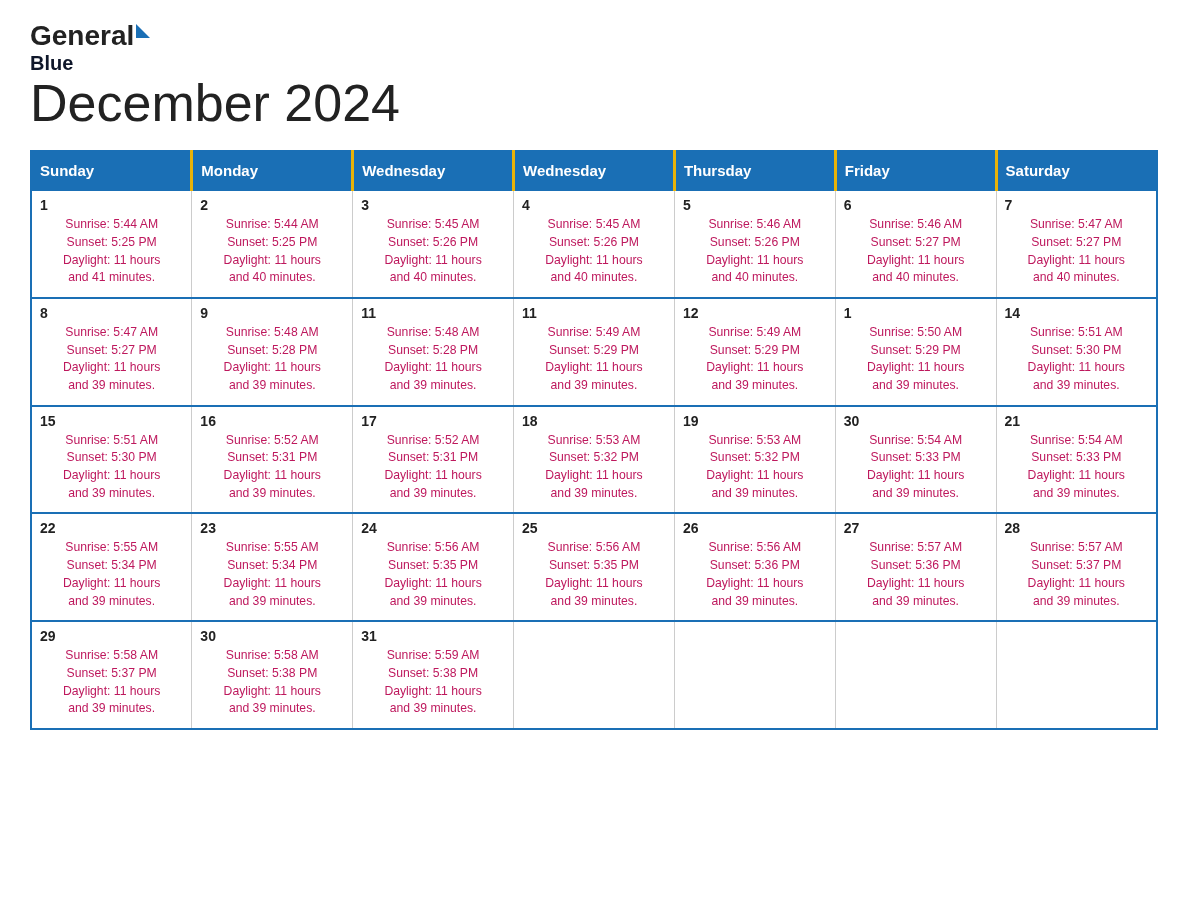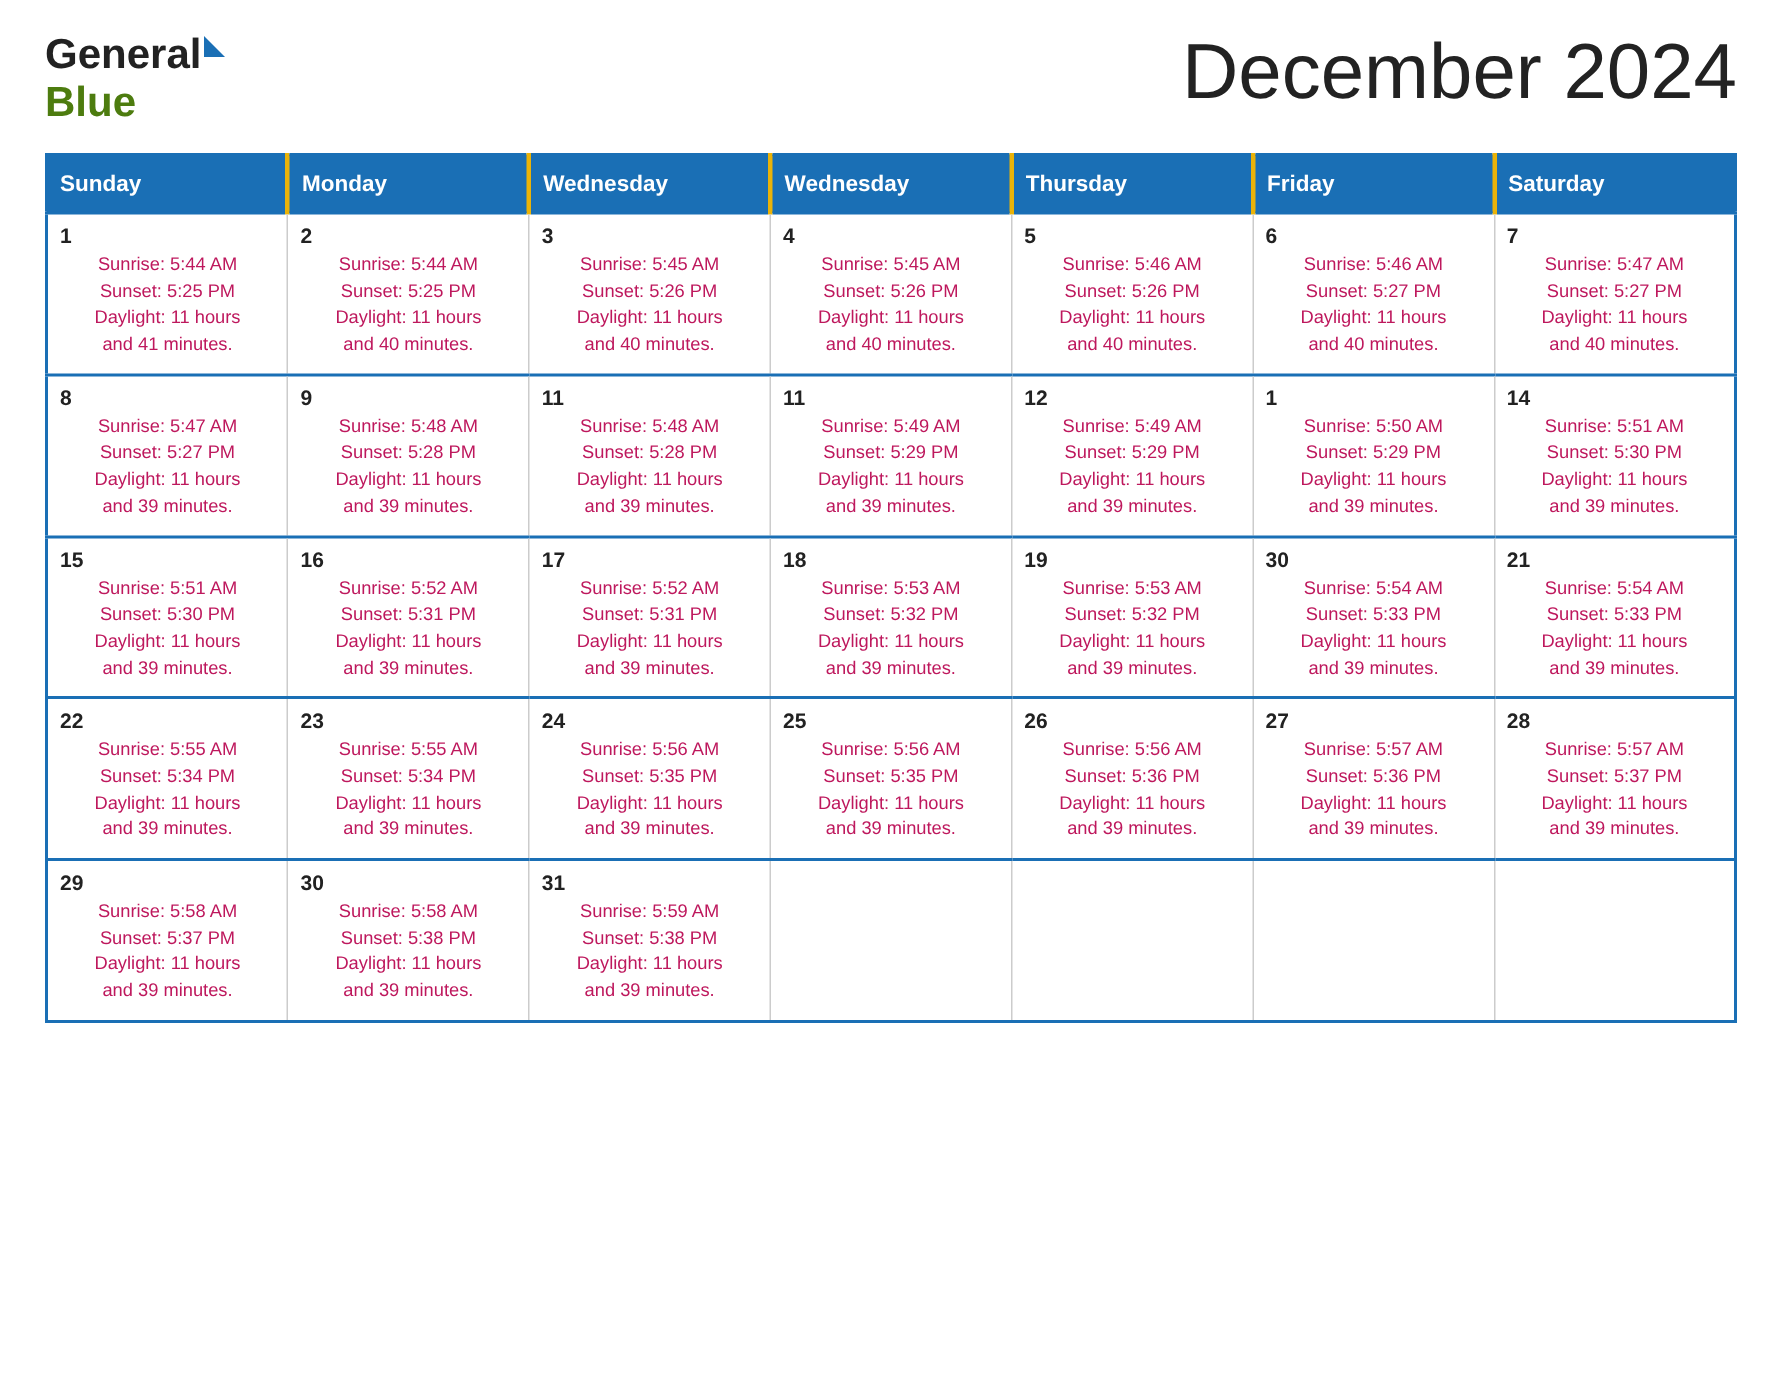--- a/index.html
+++ b/index.html
@@ -8,30 +8,31 @@
       background: #fff;
       width: 1188px;
       min-height: 918px;
       padding: 20px 30px;
     }
     .header-area {
       display: flex;
       justify-content: space-between;
       align-items: flex-start;
       margin-bottom: 18px;
+      flex-direction: column;
     }
     .logo-text-general {
       font-size: 28px;
       font-weight: bold;
       color: #222;
     }
     .logo-text-blue {
-      font-size: 28px;
-      font-weight: bold;
-      color: #4d7c0f;
+      font-size: 20px;
+      font-weight: bold;
+      color: #0f172a;
     }
     .logo-triangle {
       width: 0;
       height: 0;
       border-left: 14px solid #1a6fb5;
       border-top: 14px solid transparent;
       border-bottom: 0px solid transparent;
       margin-left: 2px;
       margin-top: -10px;
     }
@@ -39,21 +40,20 @@
       display: flex;
       flex-direction: column;
       align-items: flex-start;
     }
     .logo-top-row {
       display: flex;
       align-items: center;
     }
     .title-area {
       text-align: right;
-      margin-left: 19px;
     }
     .main-title {
       font-size: 52px;
       font-weight: normal;
       color: #222;
       line-height: 1.1;
     }
     .subtitle {
       font-size: 20px;
       color: #444;

